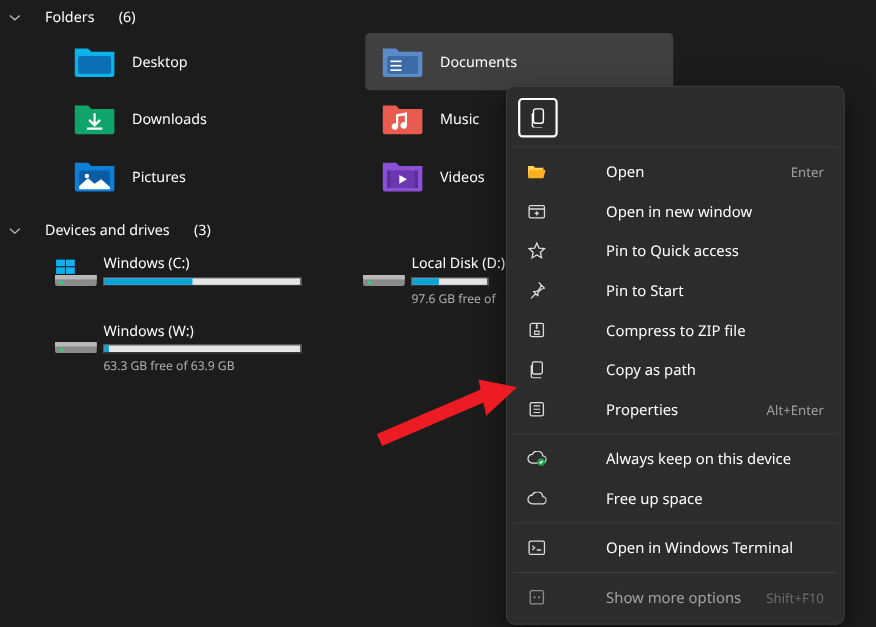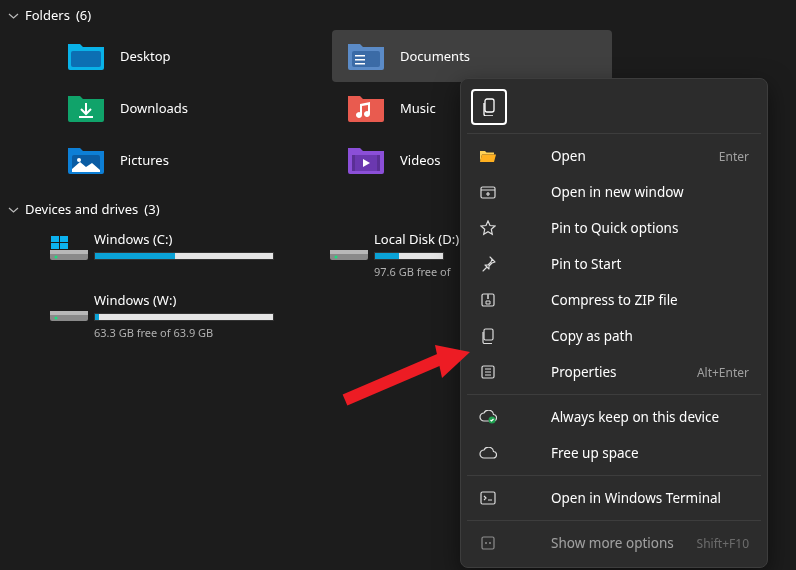--- a/index.html
+++ b/index.html
@@ -10,21 +10,21 @@
       font-family: "Segoe UI", system-ui, sans-serif;
       color: #fff;
       overflow: hidden;
       position: relative;
     }
     .section-header {
       display: flex;
       align-items: center;
       padding: 6px 8px;
       font-size: 13px;
-      gap: 6px;
+      gap: 22px;
     }
     .chevron {
       width: 11px;
       height: 11px;
       display: inline-flex;
       align-items: center;
       justify-content: center;
     }
     .folders-grid {
       display: grid;
@@ -321,21 +321,21 @@
         </svg>
     </span>
     <span class="menu-item-label">Open in new window</span>
   </div>
   <div class="menu-item">
     <span class="menu-item-icon">
       <svg width="16" height="16" viewBox="0 0 16 16">
           <path d="M8 1l2 4.5 5 .5-3.7 3.3 1 5L8 11.8 3.7 14.3l1-5L1 6l5-.5z" stroke="#ddd" stroke-width="1.2" fill="none"></path>
         </svg>
     </span>
-    <span class="menu-item-label">Pin to Quick options</span>
+    <span class="menu-item-label">Pin to Quick access</span>
   </div>
   <div class="menu-item">
     <span class="menu-item-icon">
       <svg width="16" height="16" viewBox="0 0 16 16">
           <path d="M10 1l5 5-3 1-3 3v3l-2-2-4 4 4-4-2-2h3l3-3 1-3z" stroke="#ddd" stroke-width="1.1" fill="none" stroke-linejoin="round"></path>
         </svg>
     </span>
     <span class="menu-item-label">Pin to Start</span>
   </div>
   <div class="menu-item">

